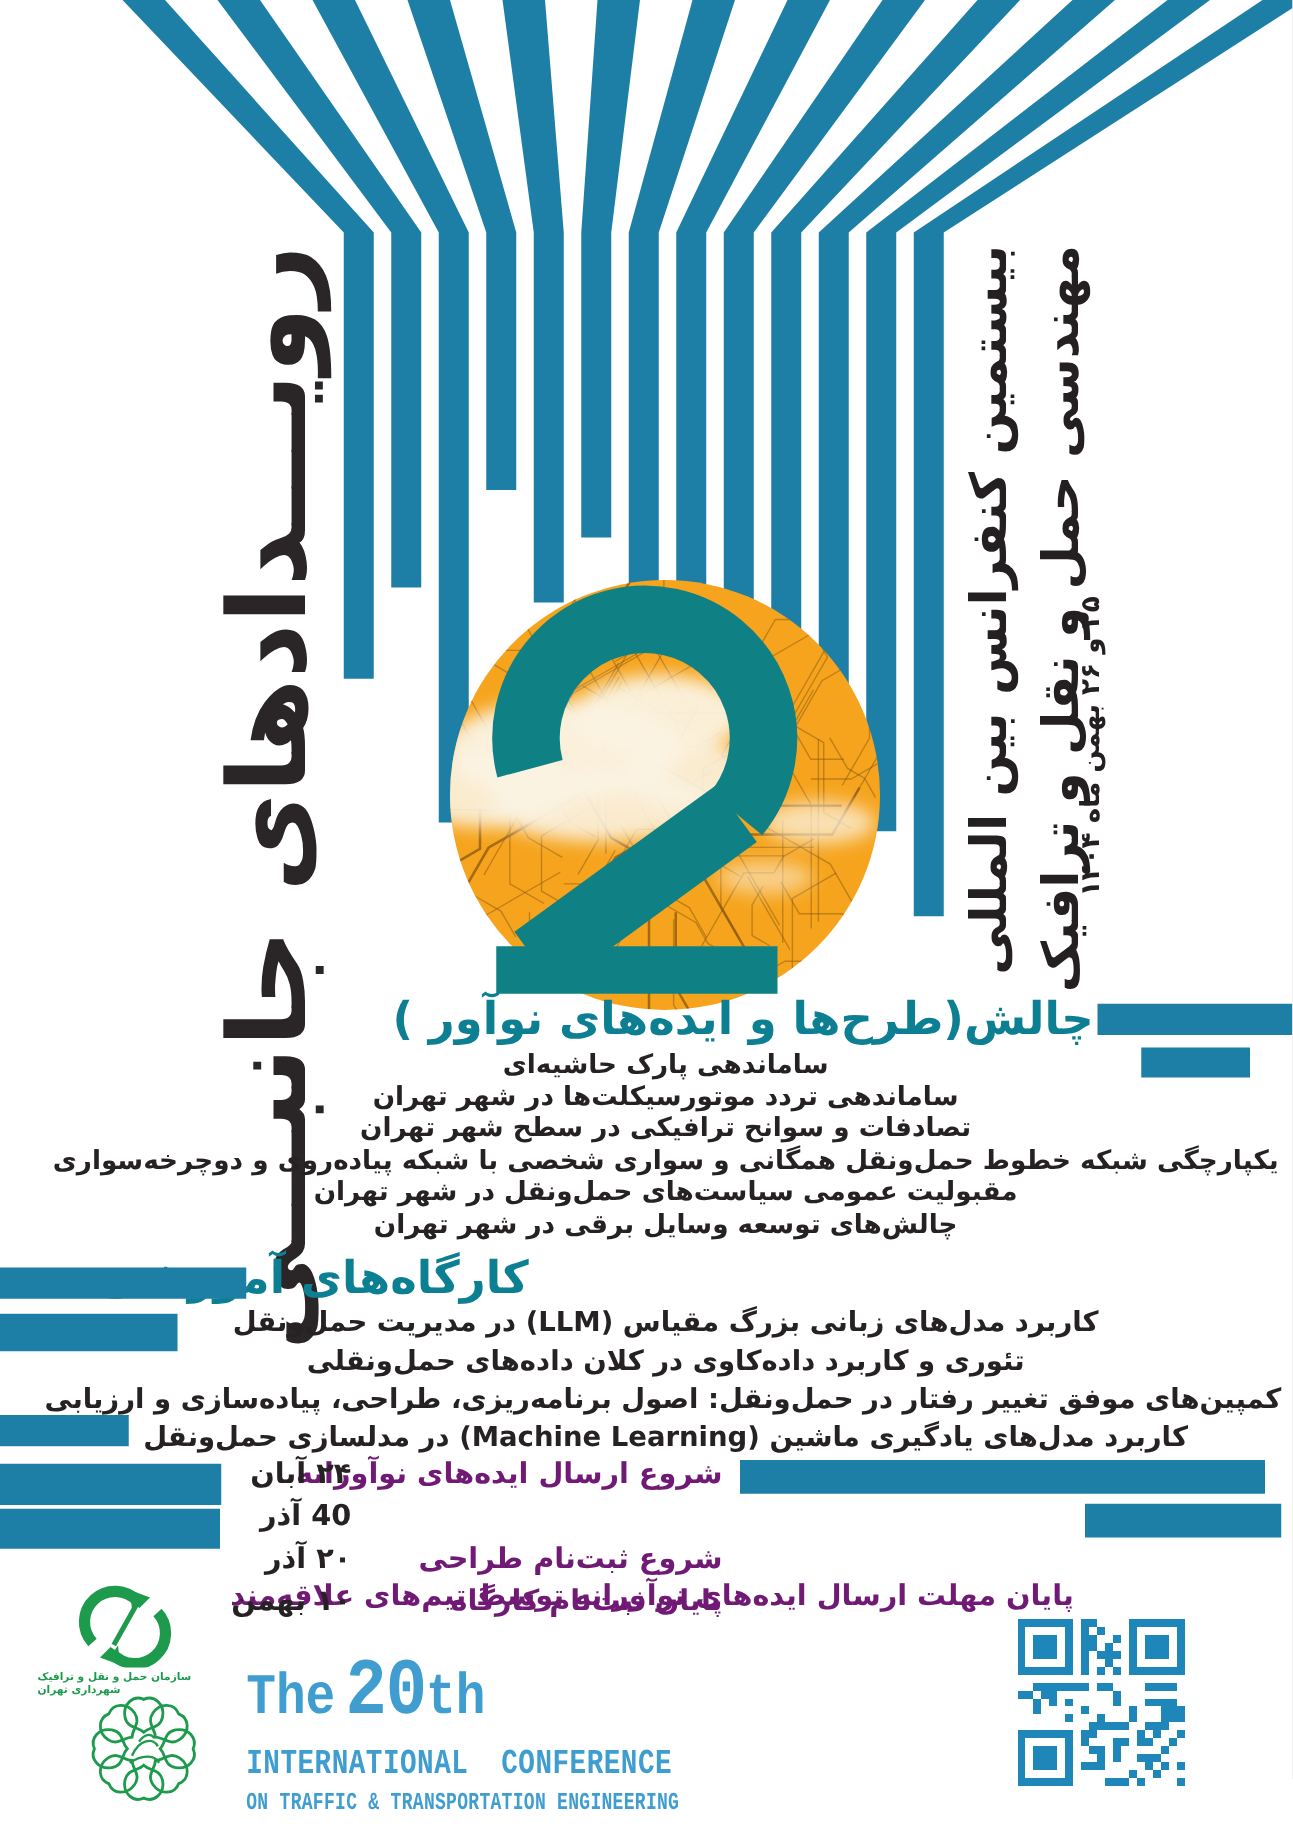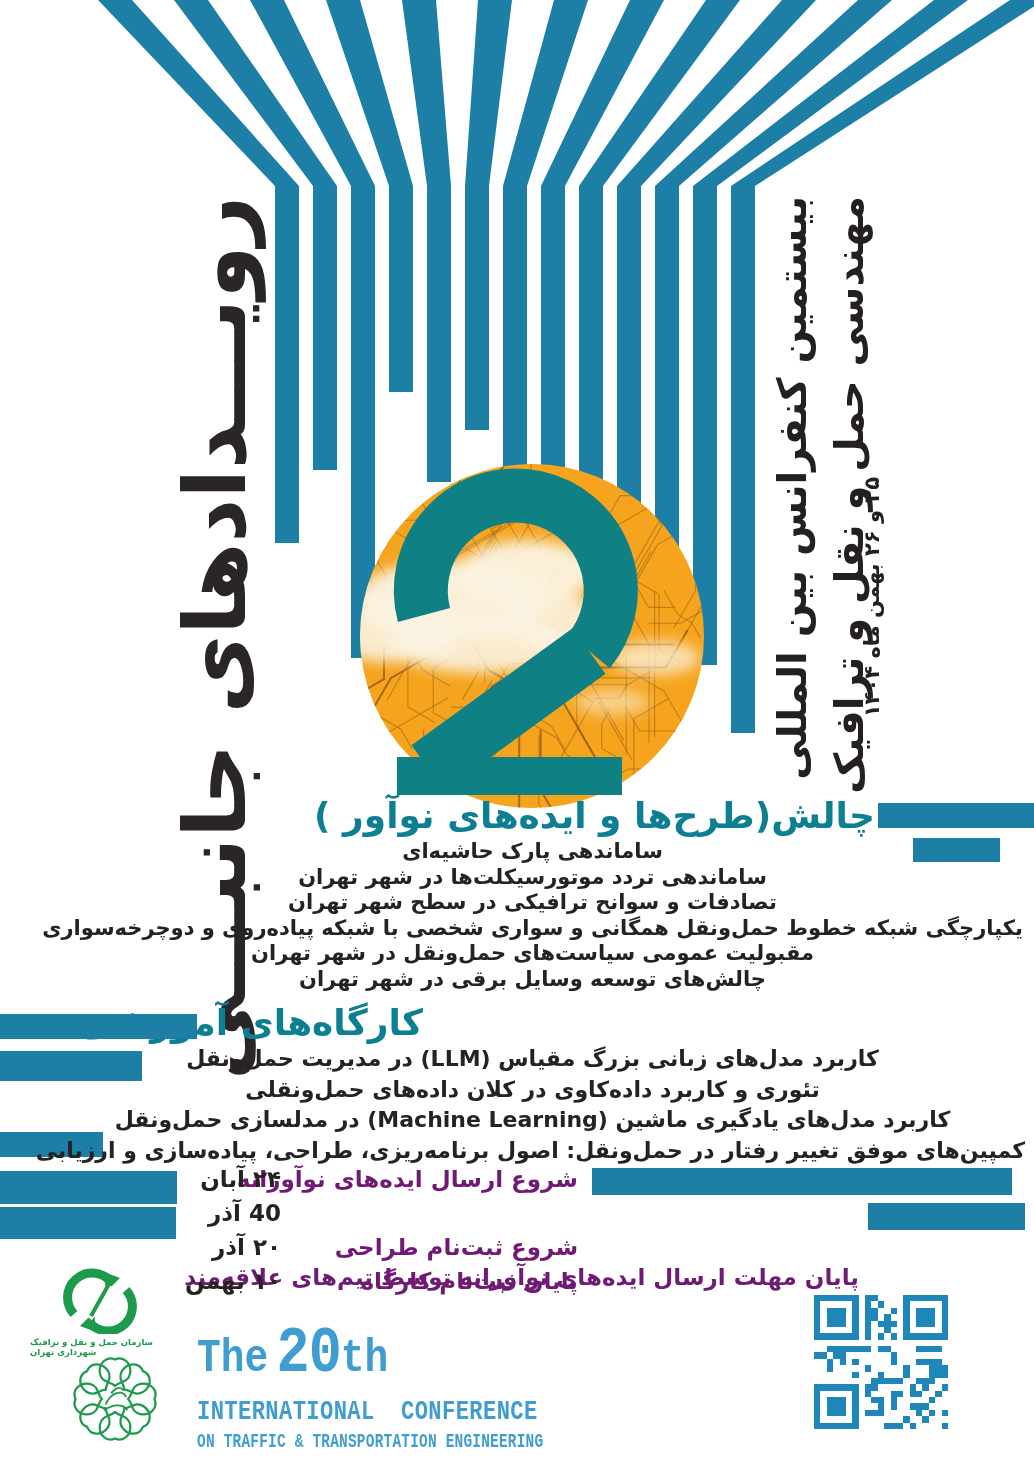--- a/index.html
+++ b/index.html
@@ -214,22 +214,22 @@
   </div>
 
   <div class="teal-heading workshops-heading">کارگاه‌های آموزشی:</div>
   <div class="bar" style="left:0;top:1014px;width:197px;height:25px;"></div>
   <div class="bar" style="left:0;top:1051px;width:142px;height:30px;"></div>
   <div class="bar" style="left:0;top:1132px;width:103px;height:25px;"></div>
 
   <div class="list-block workshop-list">
     <div>کاربرد مدل‌های زبانی بزرگ مقیاس (LLM) در مدیریت حمل‌ونقل</div>
     <div>تئوری و کاربرد داده‌کاوی در کلان داده‌های حمل‌ونقلی</div>
+    <div>کمپین‌های موفق تغییر رفتار در حمل‌ونقل: اصول برنامه‌ریزی، طراحی، پیاده‌سازی و ارزیابی</div>
     <div>کاربرد مدل‌های یادگیری ماشین (Machine Learning) در مدلسازی حمل‌ونقل</div>
-    <div>کمپین‌های موفق تغییر رفتار در حمل‌ونقل: اصول برنامه‌ریزی، طراحی، پیاده‌سازی و ارزیابی</div>
   </div>
 
   <div class="bar" style="left:0;top:1171px;width:177px;height:33px;"></div>
   <div class="bar" style="left:0;top:1207px;width:176px;height:32px;"></div>
   <div class="bar" style="left:592px;top:1168px;width:420px;height:27px;"></div>
   <div class="bar" style="left:868px;top:1203px;width:157px;height:27px;"></div>
 
   <div class="timeline-label" style="top:1166px;">شروع ارسال ایده‌های نوآورانه</div>
   <div class="timeline-date" style="top:1166px;">۲۴ آبان</div>
 

